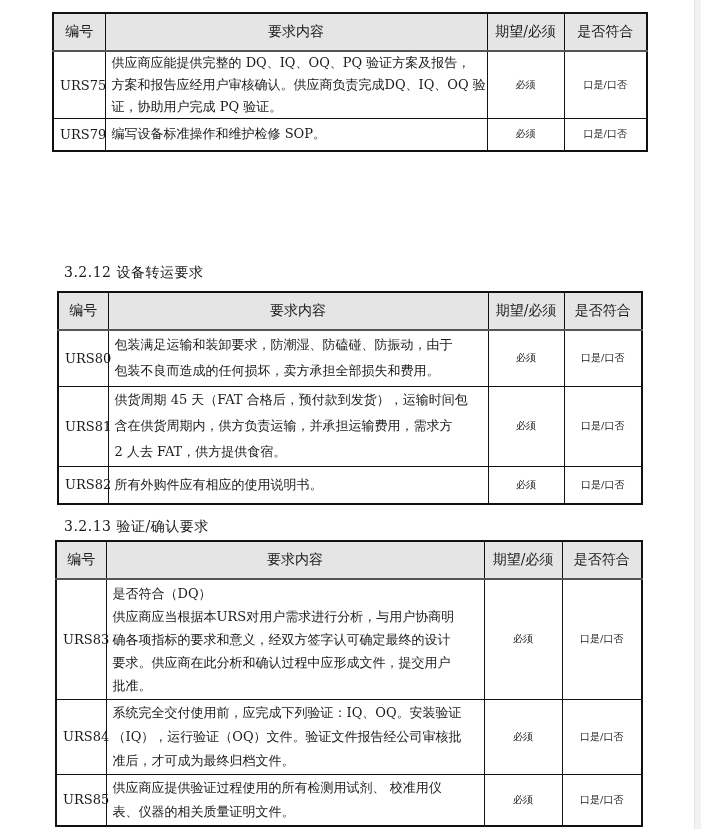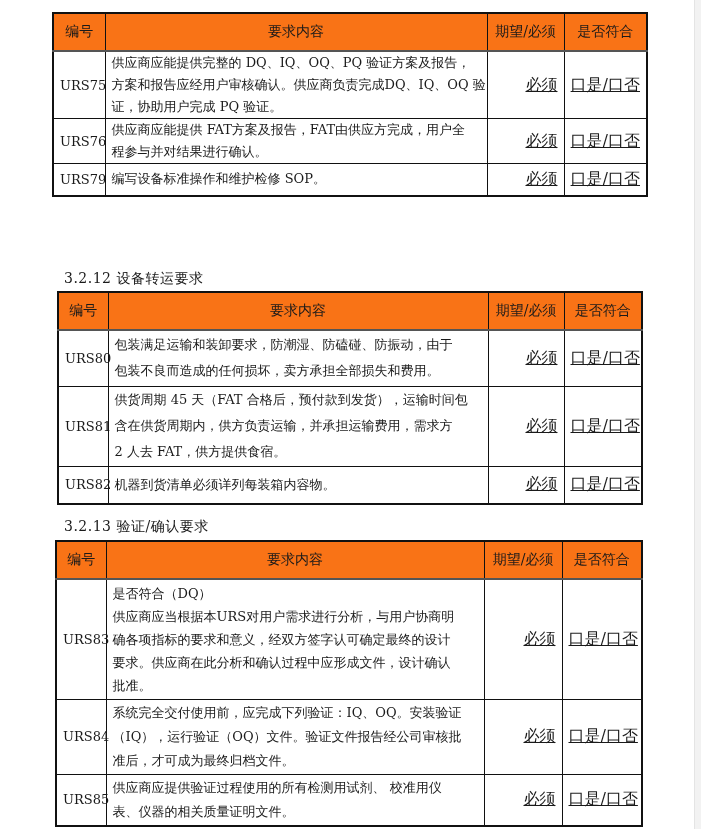--- a/index.html
+++ b/index.html
@@ -18,31 +18,31 @@
       border: 2.5px solid #111;
       table-layout: fixed;
       font-size: 13px;
     }
     table.urs th, table.urs td {
       border: 1px solid #111;
       padding: 0 6px;
       vertical-align: middle;
     }
     table.urs th {
-      background: #f97316;
+      background: #e5e5e5;
       font-weight: normal;
       text-align: center;
       font-size: 14px;
       height: 36px;
       border-bottom: 2px solid #555;
     }
     td.id { text-align: center; font-size: 13px; padding: 0 2px; }
     td.content { text-align: left; line-height: 22px; padding: 1px 8px; }
     td.content.loose { line-height: 26px; }
-    td.req, td.conf { text-align: right; font-size: 16px; text-decoration: underline; }
+    td.req, td.conf { text-align: center; font-size: 10px; }
     td.conf { white-space: nowrap; }
     .section-heading {
       position: absolute; font-size: 14px; letter-spacing: 0.5px;
     }
     .line { display: block; white-space: nowrap; }
   </style>
 </head>
 <body>
 
 <div class="right-edge"></div>
@@ -66,41 +66,32 @@
     <tr style="height:57px">
       <td class="id">URS75</td>
       <td class="content">
         <span class="line">供应商应能提供完整的 DQ、IQ、OQ、PQ 验证方案及报告，</span>
         <span class="line">方案和报告应经用户审核确认。供应商负责完成DQ、IQ、OQ 验</span>
         <span class="line">证，协助用户完成 PQ 验证。</span>
       </td>
       <td class="req">必须</td>
       <td class="conf">口是/口否</td>
     </tr>
-    <tr style="height:42px">
-      <td class="id">URS76</td>
-      <td class="content">
-        <span class="line">供应商应能提供 FAT方案及报告，FAT由供应方完成，用户全</span>
-        <span class="line">程参与并对结果进行确认。</span>
-      </td>
-      <td class="req">必须</td>
-      <td class="conf">口是/口否</td>
-    </tr>
     <tr style="height:32px">
       <td class="id">URS79</td>
       <td class="content">
         <span class="line">编写设备标准操作和维护检修 SOP。</span>
       </td>
       <td class="req">必须</td>
       <td class="conf">口是/口否</td>
     </tr>
   </tbody>
 </table>
 
-<div class="section-heading" style="left:64px; top:270px;">3.2.12 设备转运要求</div>
+<div class="section-heading" style="left:64px; top:264px;">3.2.12 设备转运要求</div>
 
 <table class="urs" style="left:57px; top:291px; width:584px;">
   <colgroup>
       <col style="width:50px">
       <col style="width:380px">
       <col style="width:76px">
       <col style="width:78px">
     </colgroup>
   <thead>
     <tr>
@@ -126,21 +117,21 @@
         <span class="line">供货周期 45 天（FAT 合格后，预付款到发货），运输时间包</span>
         <span class="line">含在供货周期内，供方负责运输，并承担运输费用，需求方</span>
         <span class="line">2 人去 FAT，供方提供食宿。</span>
       </td>
       <td class="req">必须</td>
       <td class="conf">口是/口否</td>
     </tr>
     <tr style="height:38px">
       <td class="id">URS82</td>
       <td class="content">
-        <span class="line">机器到货清单必须详列每装箱内容物。</span>
+        <span class="line">所有外购件应有相应的使用说明书。</span>
       </td>
       <td class="req">必须</td>
       <td class="conf">口是/口否</td>
     </tr>
   </tbody>
 </table>
 
 <div class="section-heading" style="left:64px; top:518px;">3.2.13 验证/确认要求</div>
 
 <table class="urs" style="left:55px; top:540px; width:586px;">
@@ -158,21 +149,21 @@
       <th>是否符合</th>
     </tr>
   </thead>
   <tbody>
     <tr style="height:120px">
       <td class="id">URS83</td>
       <td class="content loose" style="line-height:23px;">
         <span class="line">是否符合（DQ）</span>
         <span class="line">供应商应当根据本URS对用户需求进行分析，与用户协商明</span>
         <span class="line">确各项指标的要求和意义，经双方签字认可确定最终的设计</span>
-        <span class="line">要求。供应商在此分析和确认过程中应形成文件，设计确认</span>
+        <span class="line">要求。供应商在此分析和确认过程中应形成文件，提交用户</span>
         <span class="line">批准。</span>
       </td>
       <td class="req">必须</td>
       <td class="conf">口是/口否</td>
     </tr>
     <tr style="height:75px">
       <td class="id">URS84</td>
       <td class="content loose" style="line-height:24px;">
         <span class="line">系统完全交付使用前，应完成下列验证：IQ、OQ。安装验证</span>
         <span class="line">（IQ），运行验证（OQ）文件。验证文件报告经公司审核批</span>

